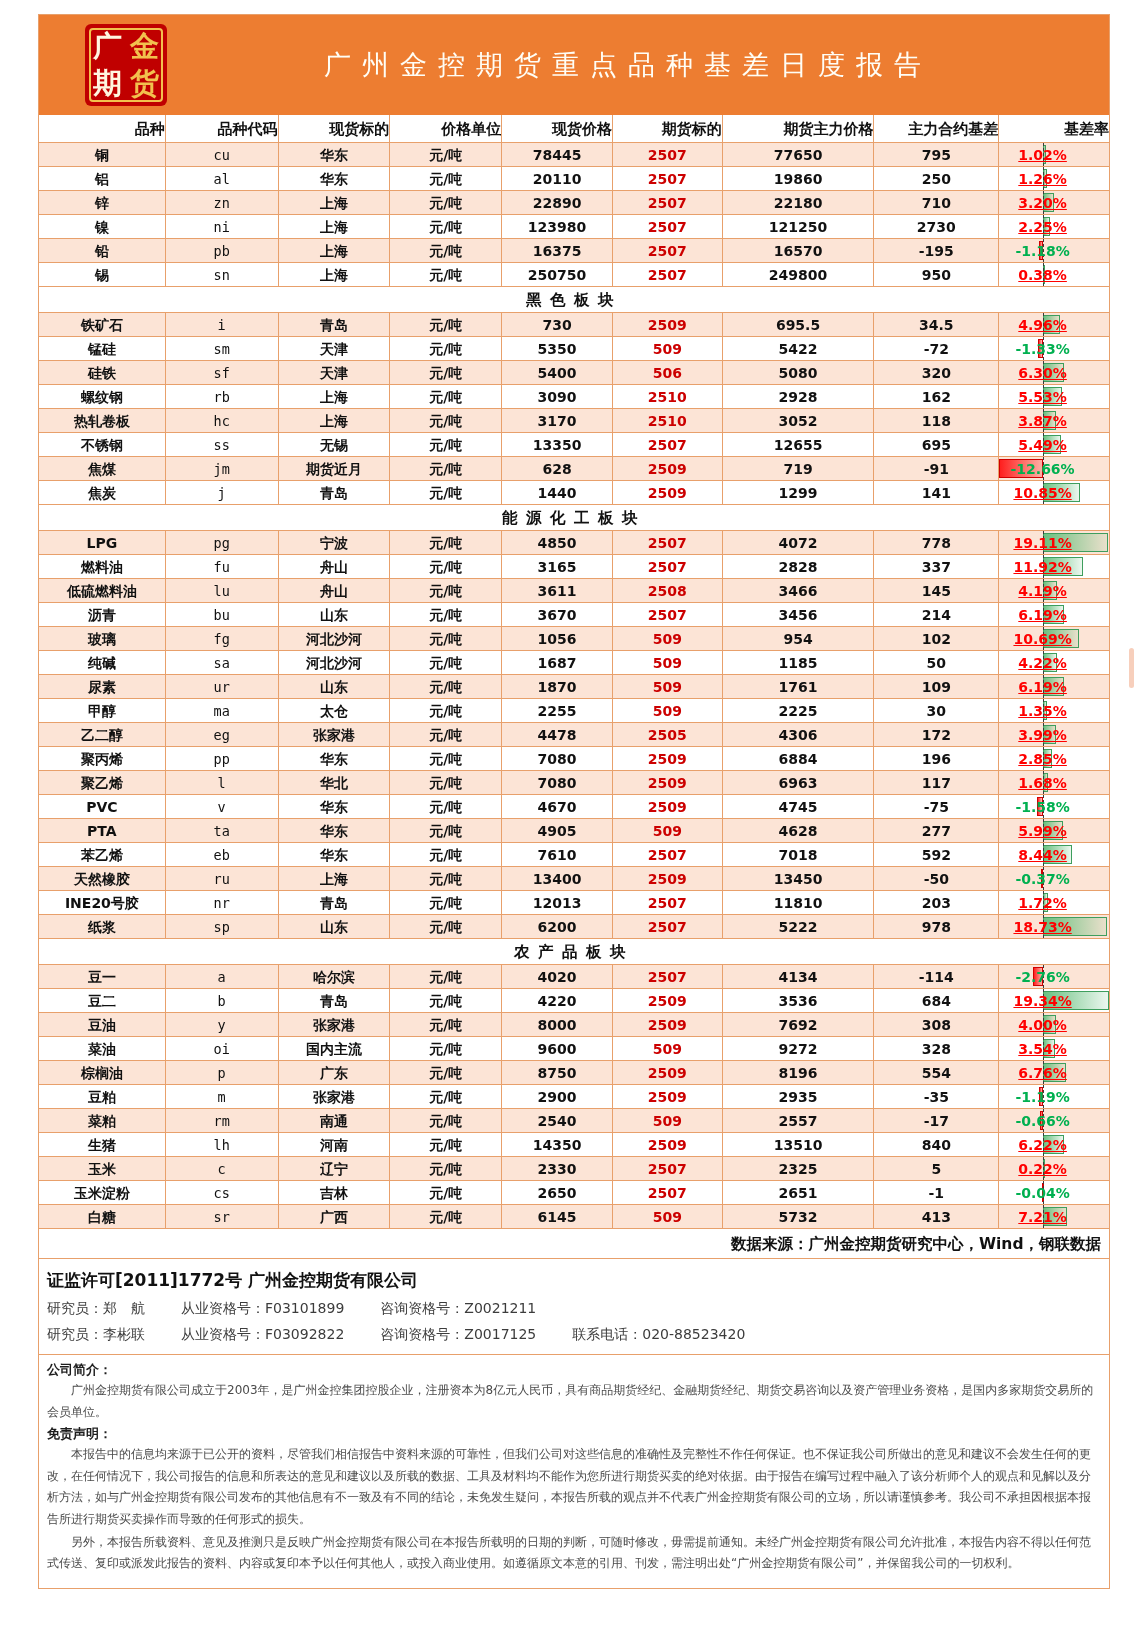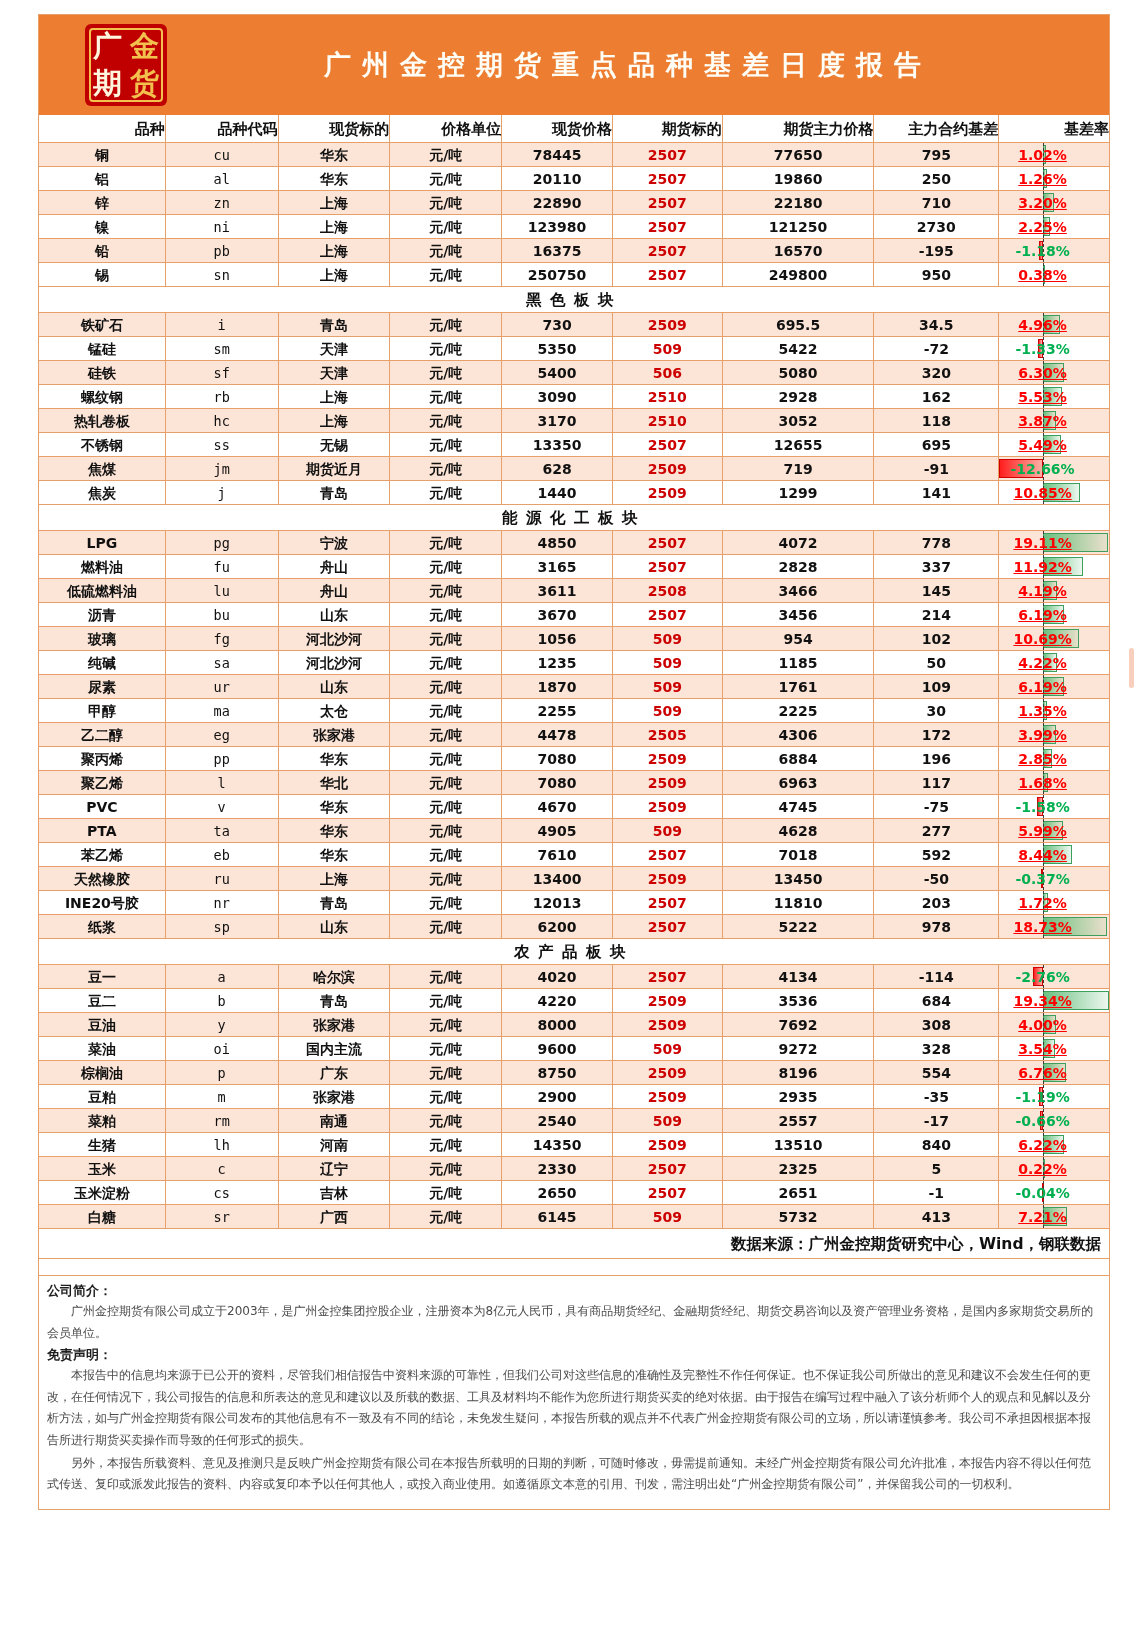--- a/index.html
+++ b/index.html
@@ -13,21 +13,21 @@
   .page{position:relative;width:1137px;min-height:1636px;padding:14px 27px 16px 38px;}
   .frame{border:1px solid var(--border);}
 
   
   .banner{height:100px;background:var(--banner);display:flex;align-items:center;padding-left:46px;}
   .logo{position:relative;width:82px;height:82px;background:var(--logo_bg);border-radius:6px;flex:0 0 auto;}
   .logo-inner{position:absolute;inset:4px;border:2px solid var(--logo_gold);border-radius:4px;}
   .logo-grid{position:absolute;inset:4px;display:grid;grid-template-columns:1fr 1fr;grid-template-rows:1fr 1fr;}
   .logo-grid span{display:flex;align-items:center;justify-content:center;font-size:29px;font-weight:700;line-height:1;}
   .lc{color:var(--logo_cream);} .lg{color:var(--logo_gold);}
-  .title{flex:1;margin:16px;text-align:center;font-size:27px;font-weight:700;color:#FFFEF6;letter-spacing:11px;padding-right:20px;font-family:"DejaVu Serif","Liberation Serif",serif;}
+  .title{flex:1;margin:16px;text-align:center;font-size:27px;font-weight:400;color:#FFFEF6;letter-spacing:11px;padding-right:20px;font-family:"DejaVu Serif","Liberation Serif",serif;}
 
   
   .date-row{height:26px;line-height:26px;text-align:center;font-size:16px;font-weight:700;border-bottom:1px solid var(--border);}
   .grid-row{display:grid;grid-template-columns:11.85% 10.54% 10.45% 10.45% 10.35% 10.26% 14.18% 11.66% 10.26%;}
   .col-header{height:28px;line-height:28px;border-bottom:1px solid var(--border);font-size:15px;font-weight:700;text-align:right;}
   .col-header .hcell{border-right:1px solid var(--border);overflow:hidden;white-space:nowrap;}
   .col-header .hcell:last-child{border-right:none;}
   .section-row{height:26px;line-height:26px;text-align:center;font-size:15.5px;font-weight:700;letter-spacing:0.55em;border-bottom:1px solid var(--border);background:#fff;}
   .data-row{height:24px;line-height:24px;font-size:14px;font-weight:700;text-align:center;border-bottom:1px solid var(--border);background:#fff;}
   .data-row.odd{background:var(--row_alt);}
@@ -373,21 +373,21 @@
       <div class="rate-bar pos" style="left: 39.5625%; width: 33.4062%;"></div>
       <div class="rate-axis"></div>
       <span class="rate-text pos">10.69%</span>
     </div>
   </div>
         <div class="data-row grid-row">
     <div class="cell c-variety">纯碱</div>
     <div class="cell c-code">sa</div>
     <div class="cell">河北沙河</div>
     <div class="cell">元/吨</div>
-    <div class="cell num">1235</div>
+    <div class="cell num">1687</div>
     <div class="cell contract">509</div>
     <div class="cell num">1185</div>
     <div class="cell num">50</div>
     <div class="cell rate-cell">
       <div class="rate-bar pos" style="left: 39.5625%; width: 13.1875%;"></div>
       <div class="rate-axis"></div>
       <span class="rate-text pos">4.22%</span>
     </div>
   </div>
         <div class="data-row grid-row odd">
@@ -719,20 +719,25 @@
       <div class="rate-bar pos" style="left: 39.5625%; width: 22.5312%;"></div>
       <div class="rate-axis"></div>
       <span class="rate-text pos">7.21%</span>
     </div>
   </div>
       </div>
 
     <div class="source-row">数据来源：广州金控期货研究中心，Wind，钢联数据</div>
 
     <div class="footer">
+      <div class="license">证监许可[2011]1772号 广州金控期货有限公司</div>
+      <div id="res-lines">
+          <div class="res-line"><span>研究员：郑　航</span><span>从业资格号：F03101899</span><span>咨询资格号：Z0021211</span></div>
+          <div class="res-line"><span>研究员：李彬联</span><span>从业资格号：F03092822</span><span>咨询资格号：Z0017125</span><span>联系电话：020-88523420</span></div>
+        </div>
       <hr class="sep">
       <div class="block-title">公司简介：</div>
       <p class="para">广州金控期货有限公司成立于2003年，是广州金控集团控股企业，注册资本为8亿元人民币，具有商品期货经纪、金融期货经纪、期货交易咨询以及资产管理业务资格，是国内多家期货交易所的会员单位。</p>
       <div class="block-title">免责声明：</div>
       <p class="para">本报告中的信息均来源于已公开的资料，尽管我们相信报告中资料来源的可靠性，但我们公司对这些信息的准确性及完整性不作任何保证。也不保证我公司所做出的意见和建议不会发生任何的更改，在任何情况下，我公司报告的信息和所表达的意见和建议以及所载的数据、工具及材料均不能作为您所进行期货买卖的绝对依据。由于报告在编写过程中融入了该分析师个人的观点和见解以及分析方法，如与广州金控期货有限公司发布的其他信息有不一致及有不同的结论，未免发生疑问，本报告所载的观点并不代表广州金控期货有限公司的立场，所以请谨慎参考。我公司不承担因根据本报告所进行期货买卖操作而导致的任何形式的损失。</p>
       <p class="para">另外，本报告所载资料、意见及推测只是反映广州金控期货有限公司在本报告所载明的日期的判断，可随时修改，毋需提前通知。未经广州金控期货有限公司允许批准，本报告内容不得以任何范式传送、复印或派发此报告的资料、内容或复印本予以任何其他人，或投入商业使用。如遵循原文本意的引用、刊发，需注明出处“广州金控期货有限公司”，并保留我公司的一切权利。</p>
     </div>
 
   </div>
   <div class="edge-mark"></div>

